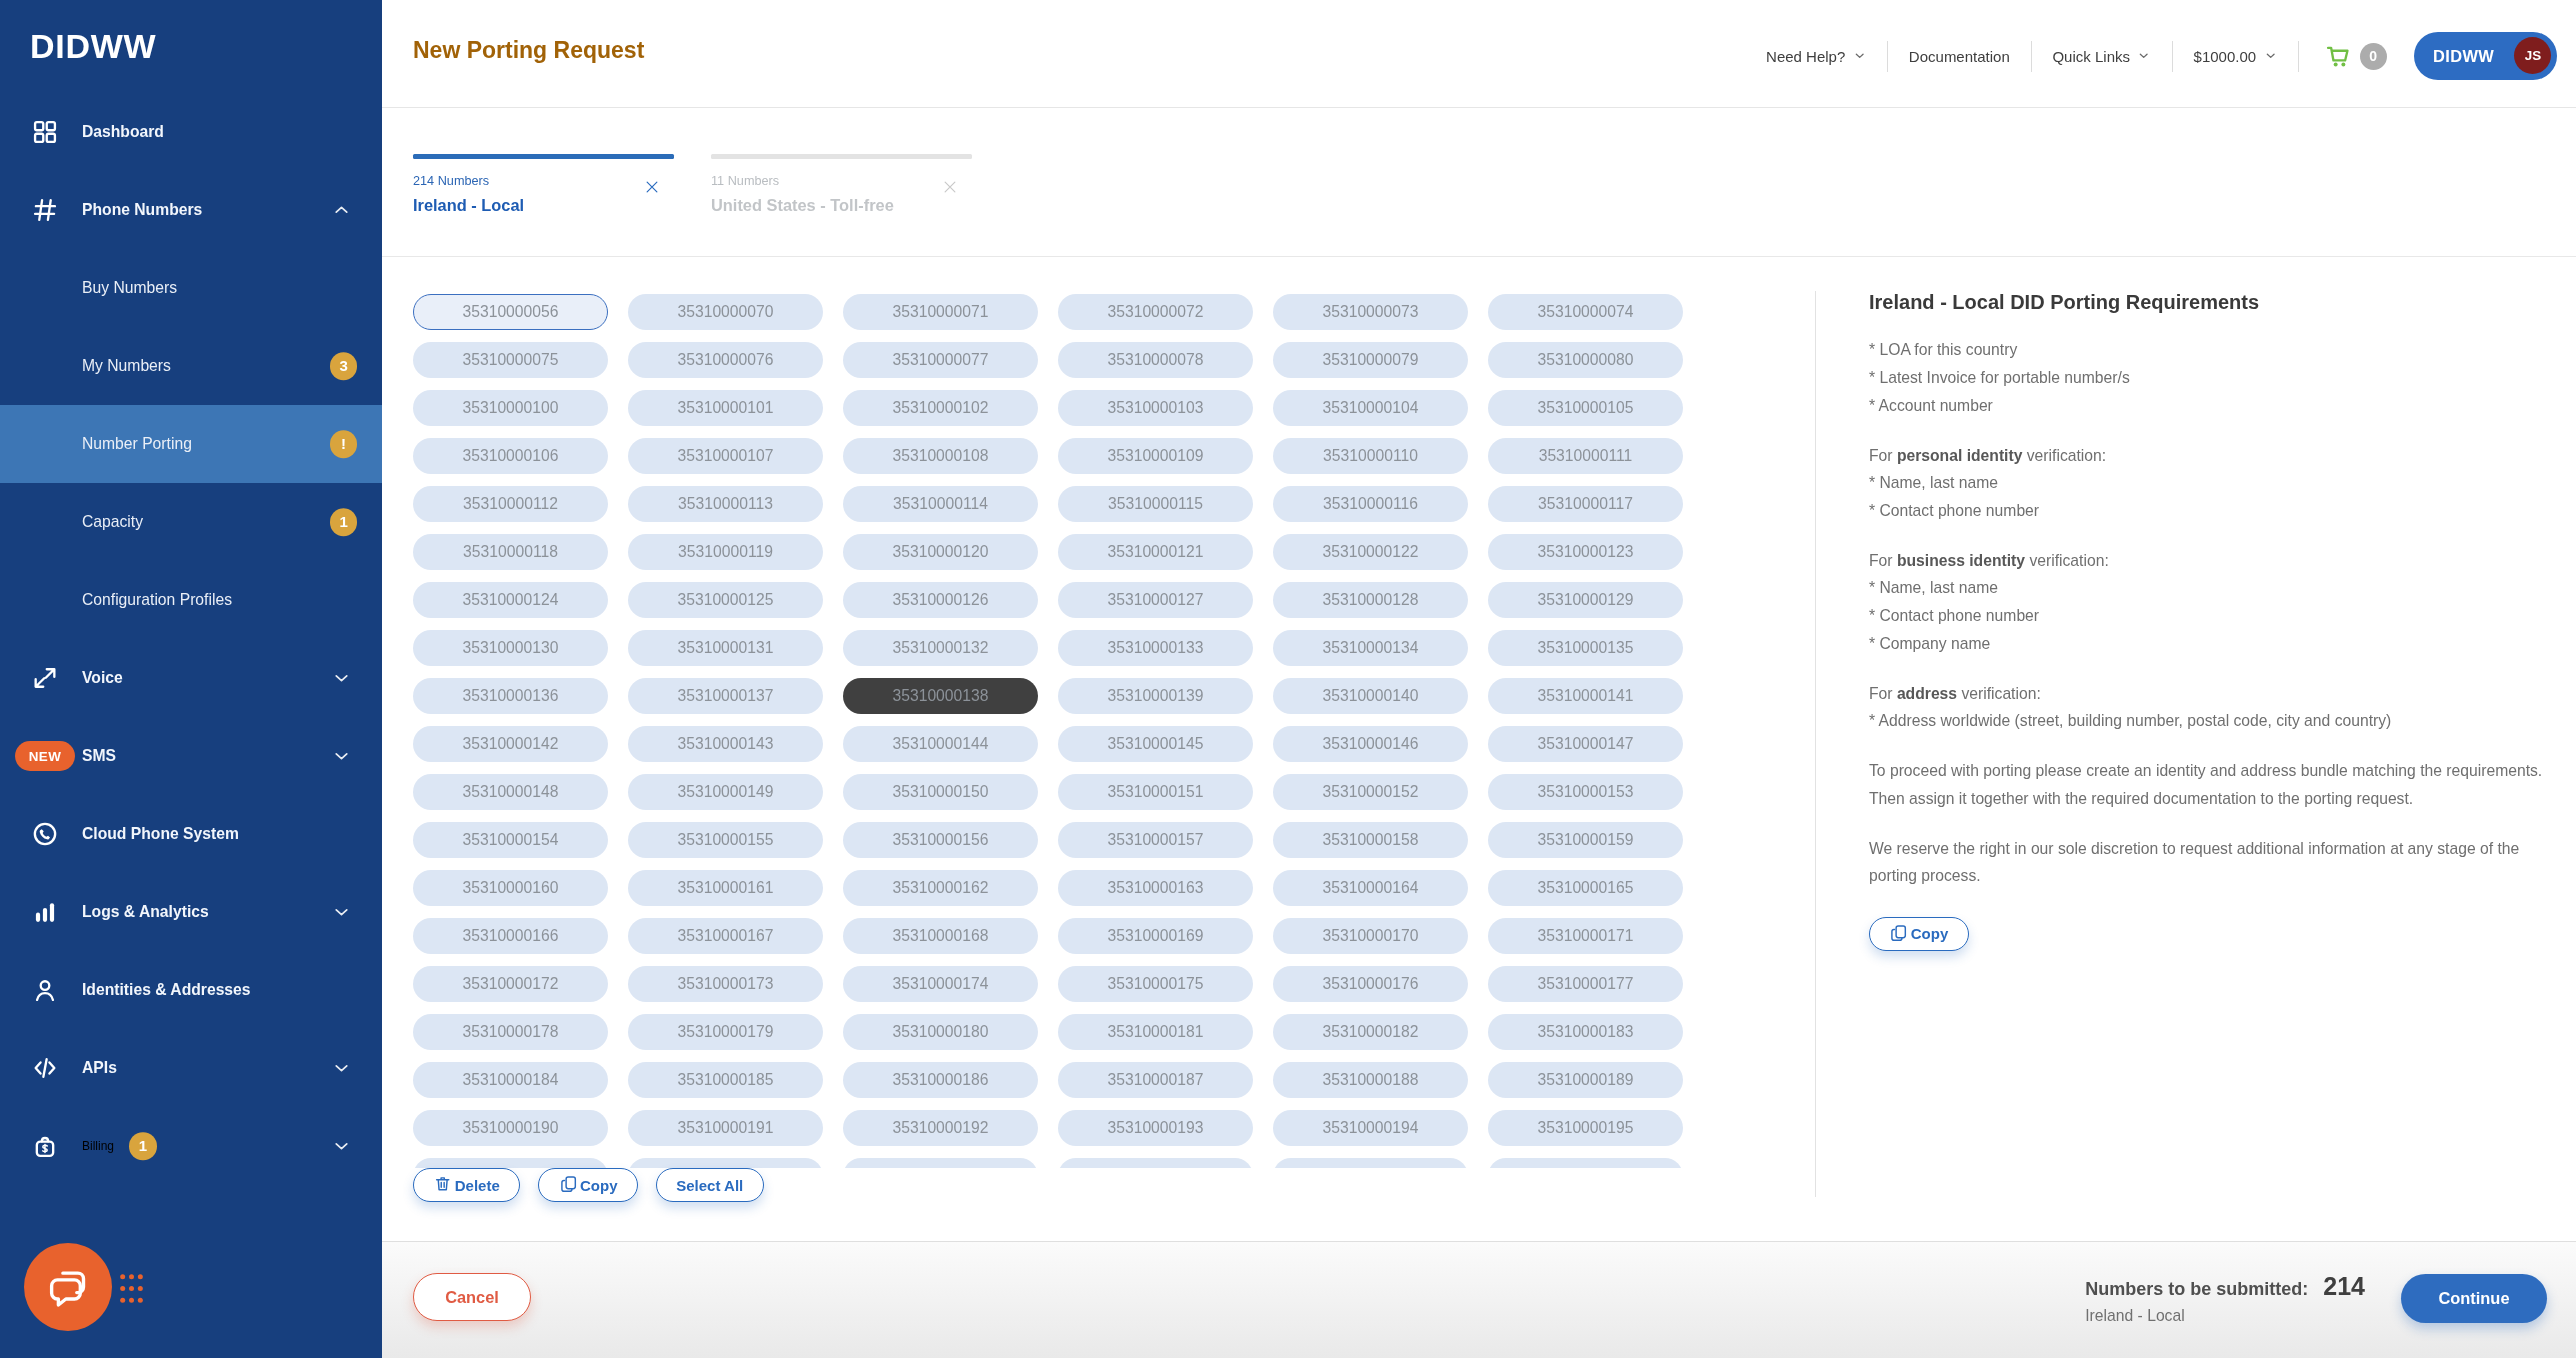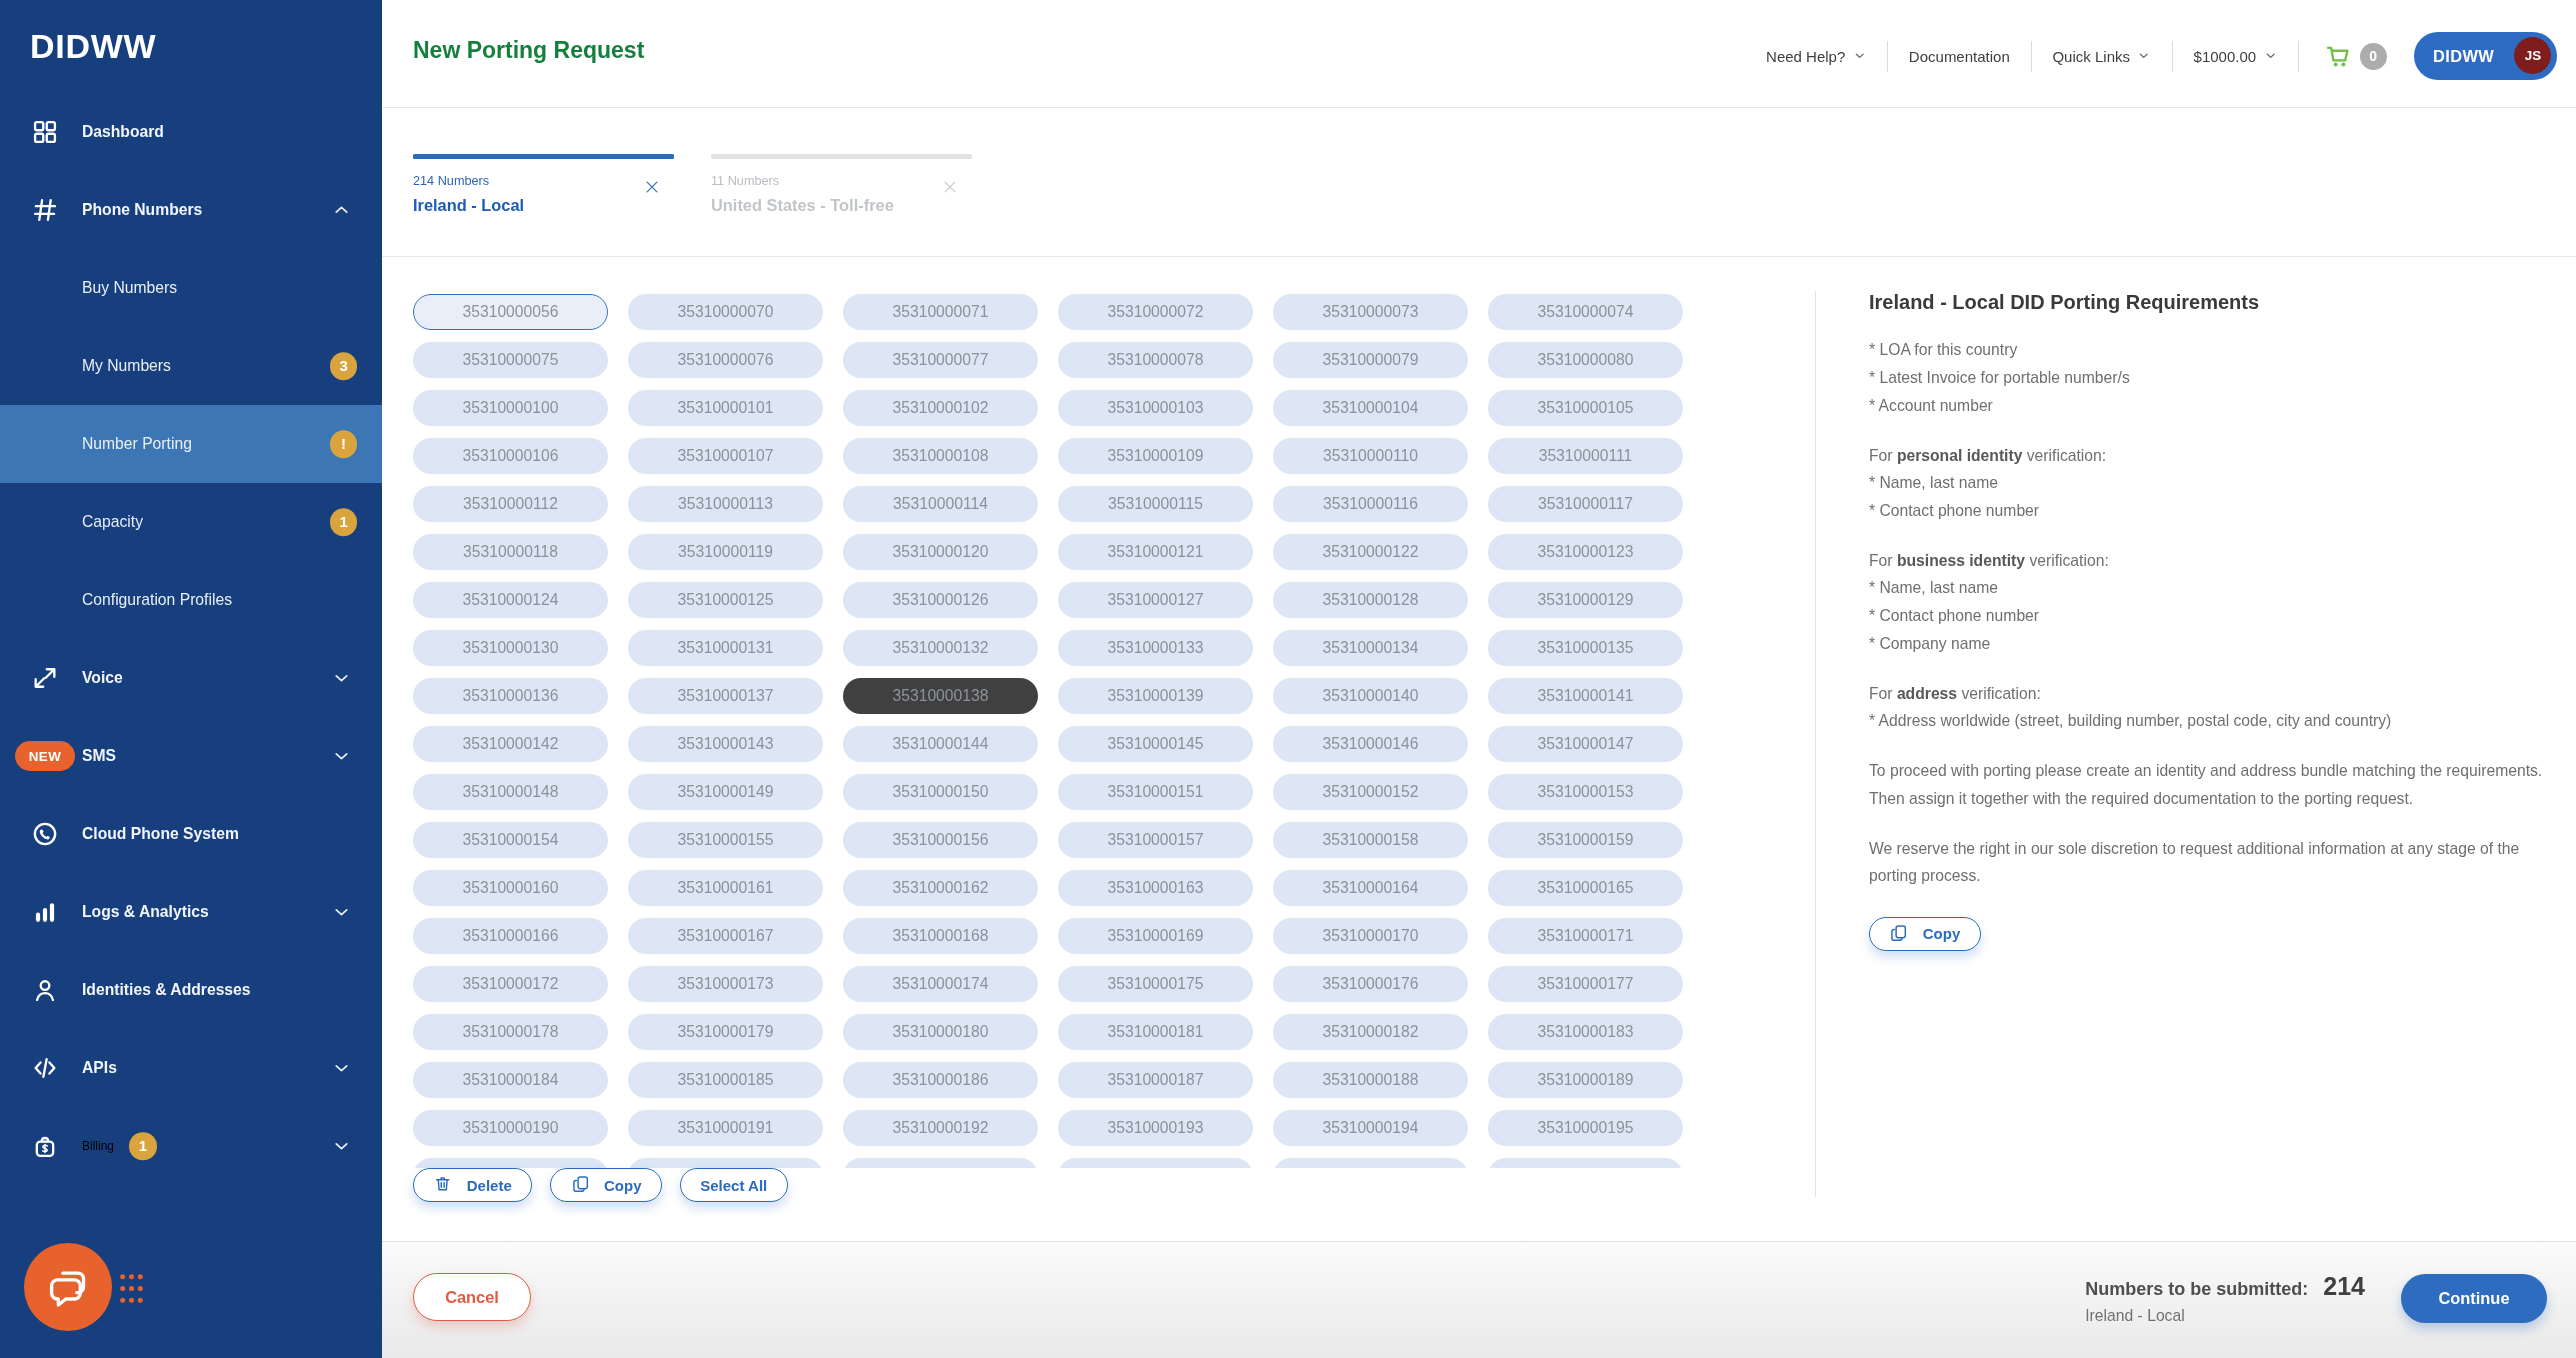--- a/index.html
+++ b/index.html
@@ -33,21 +33,21 @@
     display:flex; align-items:center; justify-content:center; letter-spacing:0.4px; }
   .fab { position:absolute; left:24px; top:1243px; width:88px; height:88px; border-radius:50%;
     background:#E8622D; display:flex; align-items:center; justify-content:center; cursor:pointer; }
   .fab svg { width:45px; height:45px; color:#fff; }
   .drag-dots { position:absolute; left:119px; top:1272px; cursor:pointer; }
 
   
   .main { position:absolute; left:382px; top:0; width:2194px; height:1358px; background:#fff; }
 
   .topbar { position:relative; height:108px; border-bottom:0.7px solid #E6E6E6; }
-  .page-title { position:absolute; left:31px; top:37px; font-size:23px; font-weight:700; color:#15803d; }
+  .page-title { position:absolute; left:31px; top:37px; font-size:23px; font-weight:700; color:#a16207; }
   .hmenu { position:absolute; right:19.4px; top:0; height:112px; display:flex; align-items:center; }
   .hmenu-link { display:flex; align-items:center; gap:7.5px; font-size:15px; color:#3E3E3E; cursor:pointer;
     white-space:nowrap; }
   .hmenu-sep { width:0.7px; height:31px; background:#DCDCDC; margin:0 21px; }
   .hchev { width:13.4px; height:13.4px; color:#6b6b6b; display:inline-flex; }
   .hchev svg { width:13.4px; height:13.4px; }
   .cart-wrap { display:flex; align-items:center; gap:7.5px; margin:0 4.5px; cursor:pointer; }
   .cart-icon { width:28px; height:28px; color:#71BF44; }
   .cart-icon svg { width:28px; height:28px; }
   .cart-badge { width:27px; height:27px; border-radius:50%; background:#ACACAC; color:#fff; font-size:14px;
@@ -78,21 +78,21 @@
   .content { position:relative; height:984px; background:#fff; }
   .chip-grid { position:absolute; left:31px; top:37px; width:1272px; height:874px; overflow:hidden;
     display:grid; grid-template-columns:repeat(6,195px); grid-auto-rows:36px; column-gap:20px; row-gap:12px; }
   .chip { height:36px; border-radius:18px; background:#DCE6F4; color:#8C9299; font-size:15.7px;
     display:flex; align-items:center; justify-content:center; cursor:pointer; }
   .chip.sel { background:#E9EFF9; border:1.5px solid #3B6FC0; }
   .chip.hl { background:#404040; }
 
   .grid-actions { position:absolute; left:31px; top:911px; display:flex; gap:18px; }
   .pill-btn { height:34px; border-radius:17px; background:#fff; border:1.5px solid #2A6BBF; color:#2A6BBF;
-    font-size:15px; font-weight:700; display:flex; align-items:center; gap:14px; padding:0 19.4px;
+    font-size:15px; font-weight:700; display:flex; align-items:center; gap:2px; padding:0 19.4px;
     cursor:pointer; box-shadow:0 6px 10.4px rgba(45,108,192,.22); font-family:"Liberation Sans",sans-serif; }
   .pill-btn svg { width:19.4px; height:19.4px; }
 
   .vdivider { position:absolute; left:1433px; top:34px; width:0.7px; height:906px; background:#E2E2E2; }
 
   .reqpanel { position:absolute; left:1487px; top:34px; width:682px; }
   .req-title { font-size:20px; font-weight:700; color:#3A3A3A; }
   .req-p { margin-top:22.4px; font-size:15.7px; color:#6F6F6F; line-height:27.6px; }
   .req-p b { font-weight:700; color:#585858; }
   .req-copy { margin-top:27px; }

